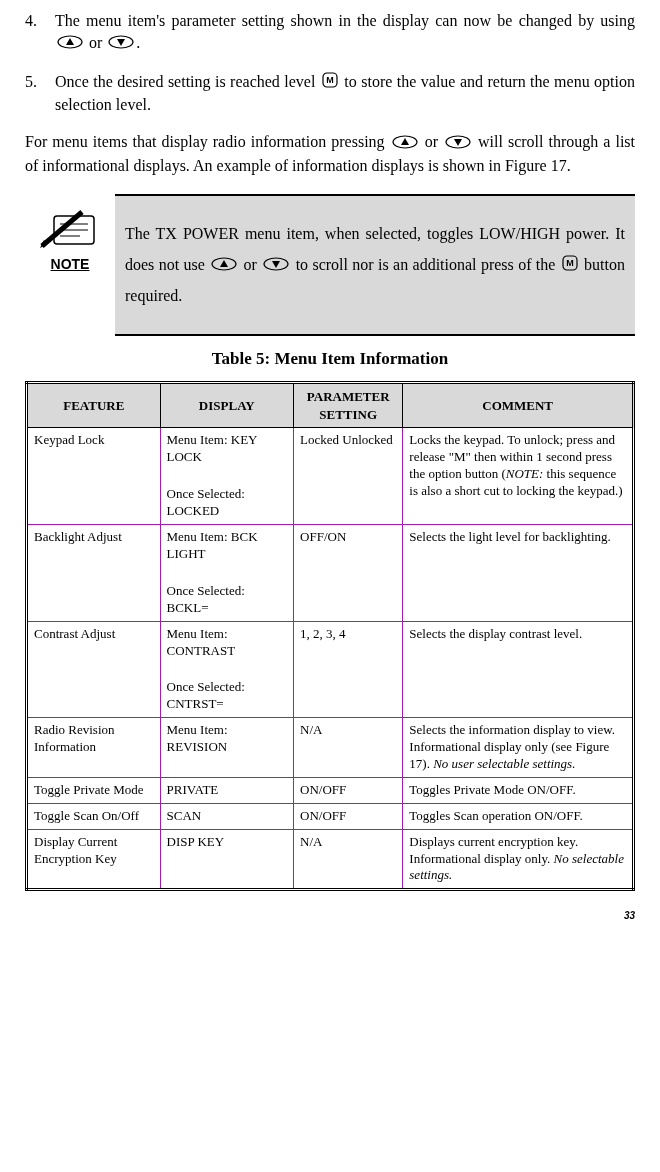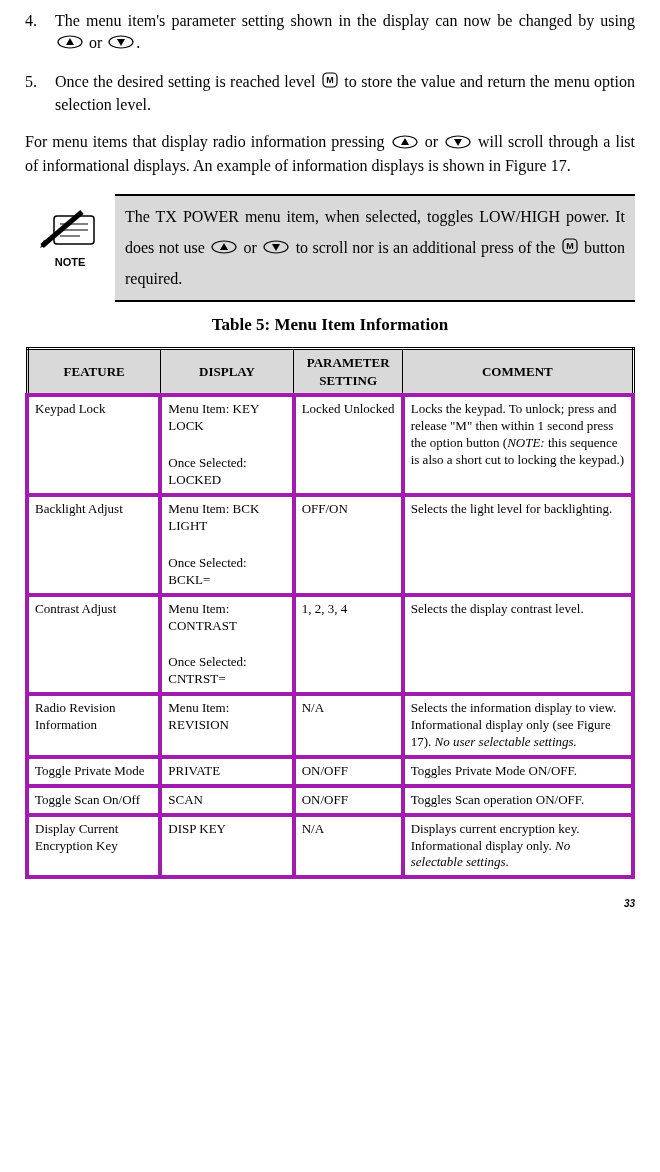--- a/index.html
+++ b/index.html
@@ -41,28 +41,29 @@
     .note-left {
       width: 90px;
       flex-shrink: 0;
       text-align: center;
       padding-top: 12px;
     }
     .note-left svg { display: block; margin: 0 auto 4px auto; }
     .note-label {
       font-weight: bold;
       font-family: Arial, sans-serif;
-      font-size: 11px;
+      font-size: 14px;
+      text-decoration: underline;
     }
     .note-box {
       flex: 1;
       background: #d9d9d9;
       border-top: 2.5px solid #000;
       border-bottom: 2.5px solid #000;
-      padding: 6px 10px;
+      padding: 23px 10px;
       text-align: justify;
       line-height: 1.9;
     }
     .table-title {
       text-align: center;
       font-weight: bold;
       font-size: 17px;
       margin: 10px 0 10px 0;
     }
     table.menu-table {
@@ -74,21 +75,21 @@
     }
     table.menu-table th {
       background: #d9d9d9;
       font-weight: bold;
       border: 1px solid #000;
       padding: 4px 6px;
       text-align: center;
       vertical-align: middle;
     }
     table.menu-table td {
-      border: 4px solid #a21caf;
+      border: 1px solid #a21caf;
       padding: 4px 6px;
       vertical-align: top;
       line-height: 1.3;
     }
     .italic { font-style: italic; }
     .page-num {
       text-align: right;
       font-weight: bold;
       font-style: italic;
       font-family: Arial, sans-serif;

